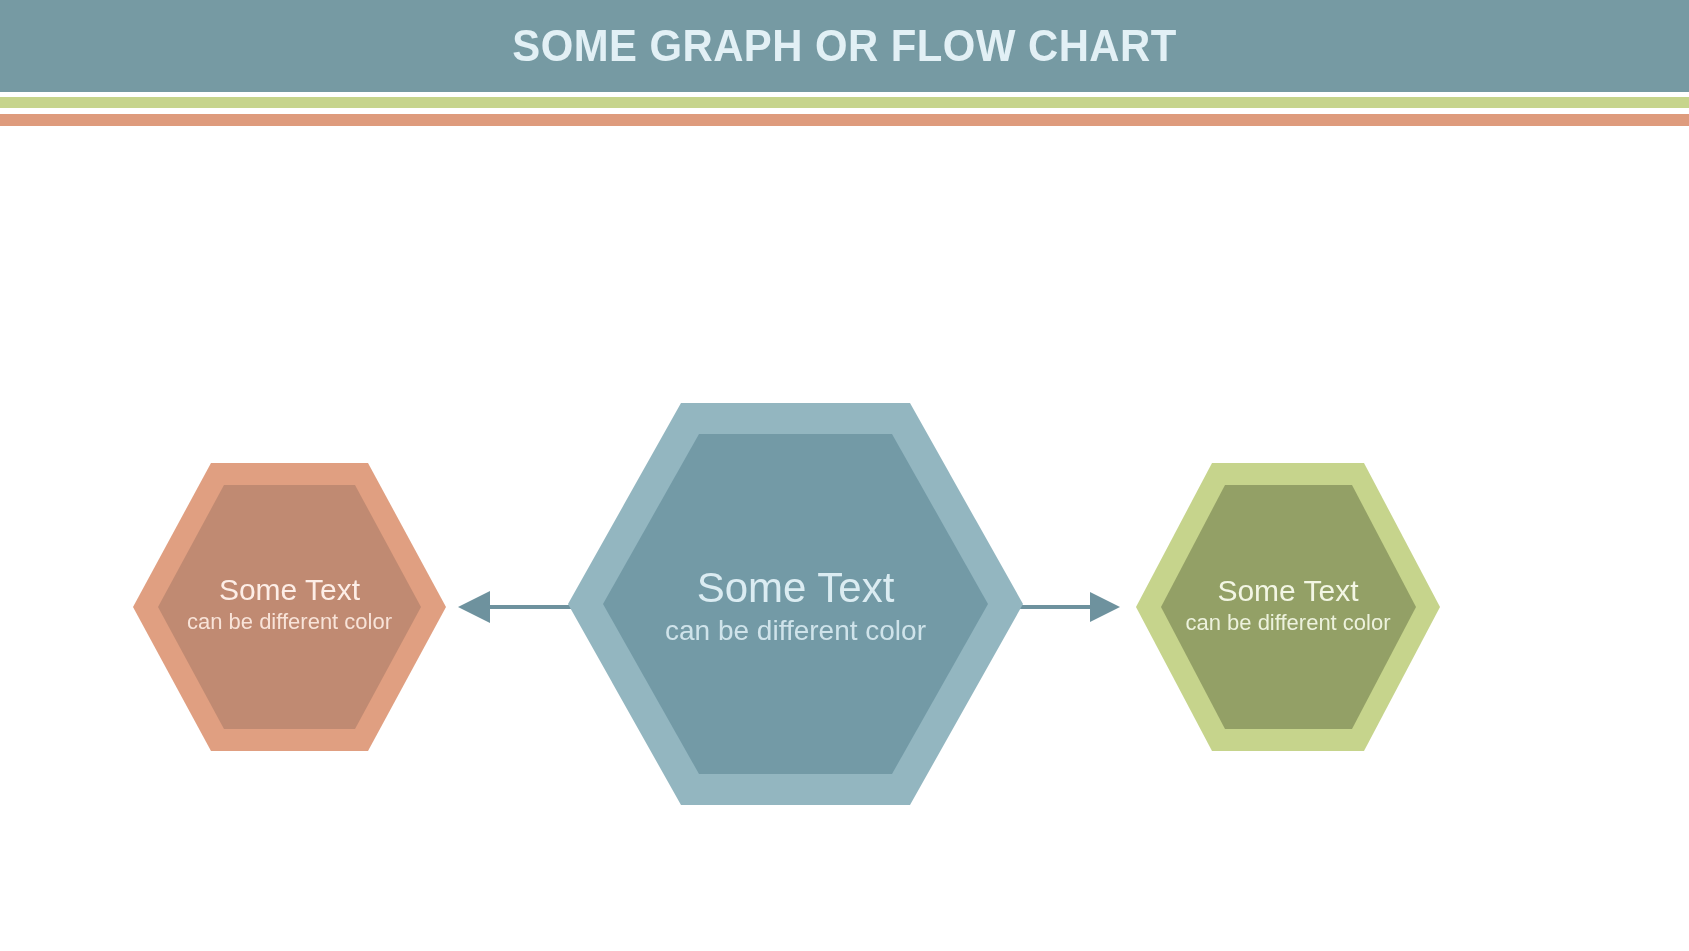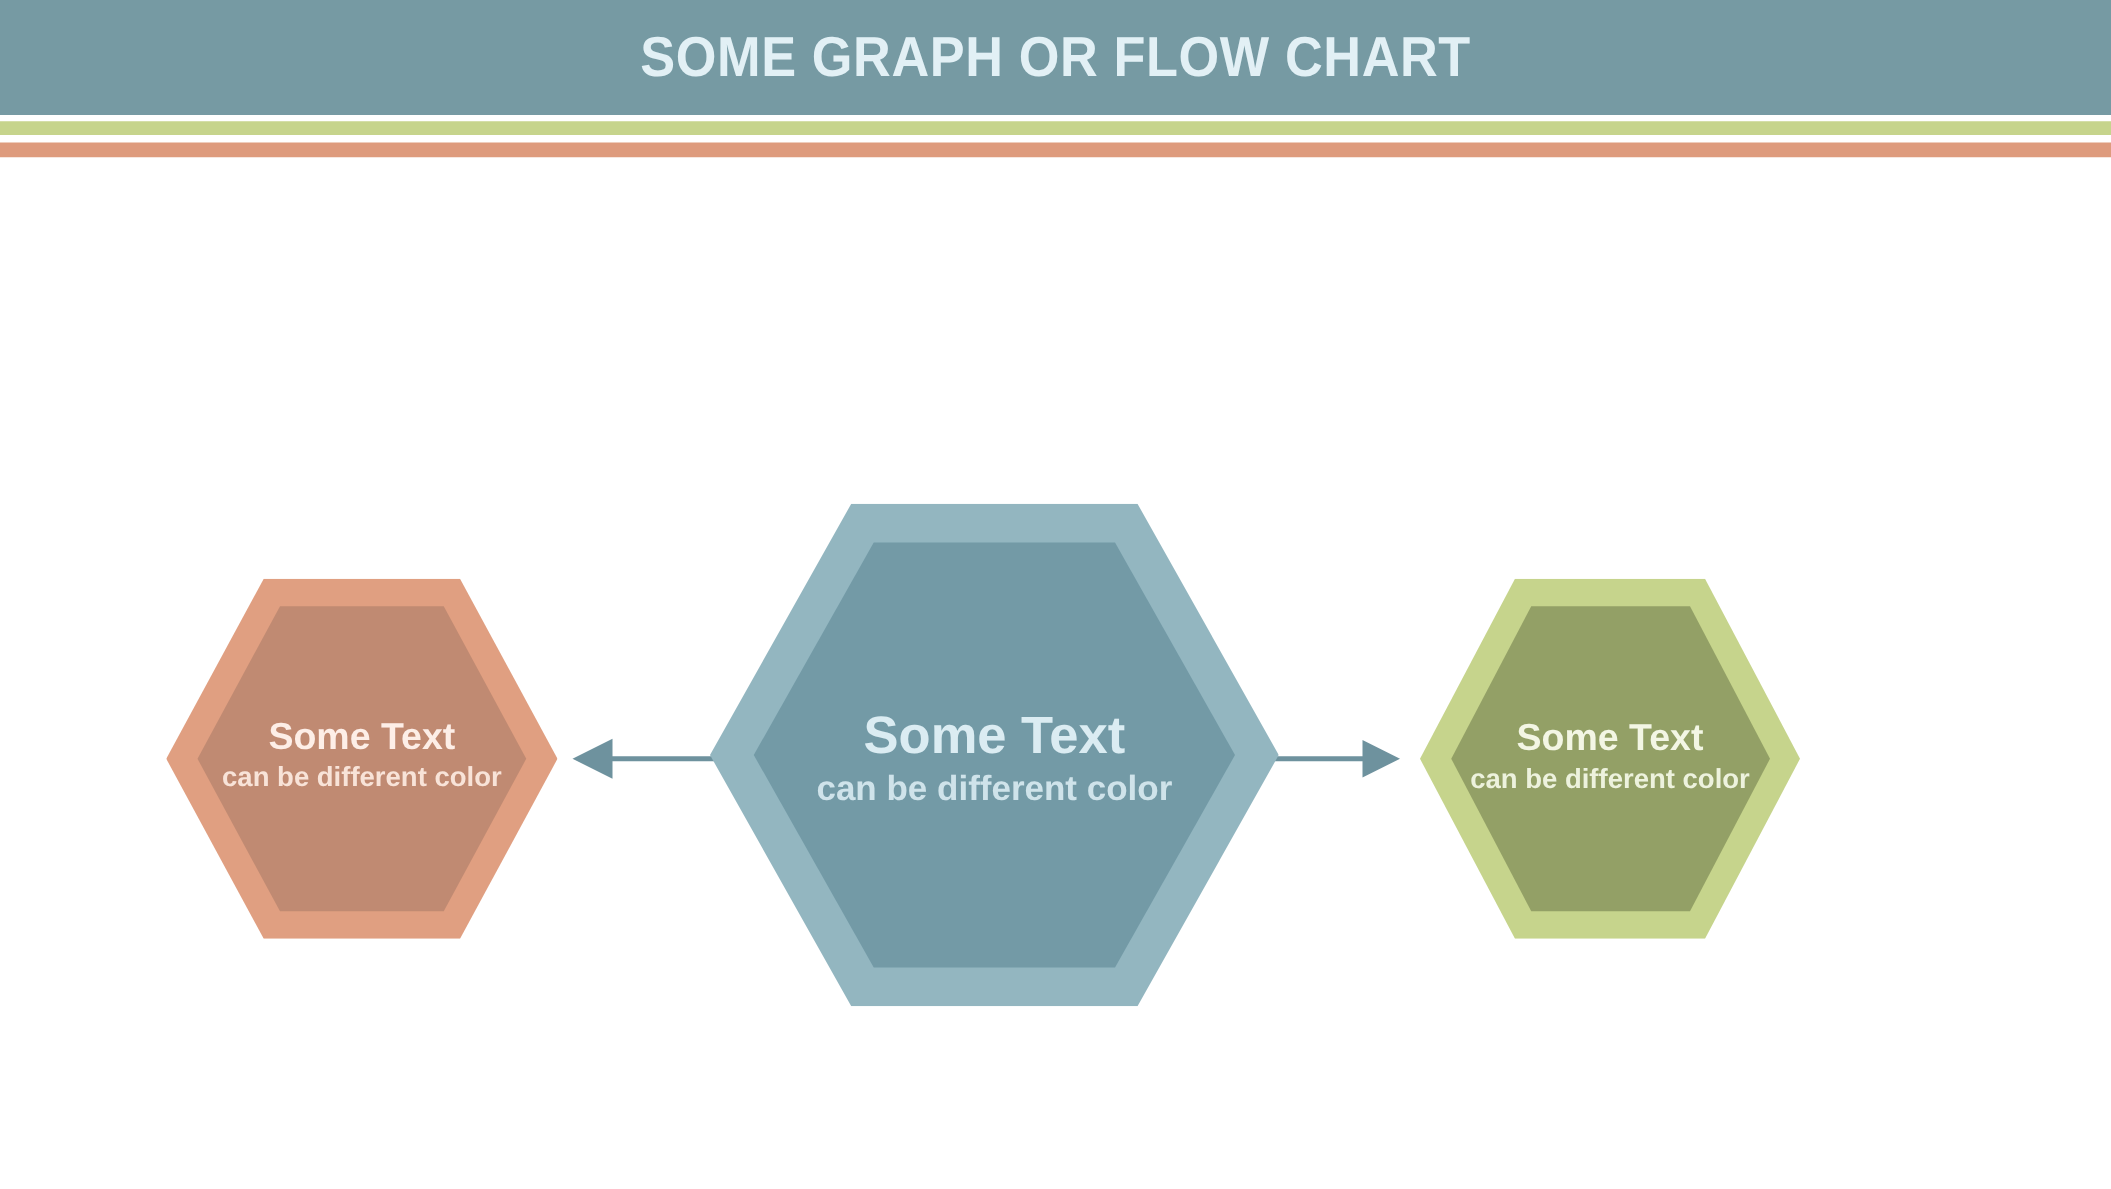--- a/index.html
+++ b/index.html
@@ -101,27 +101,27 @@
 
   .hex-label {
     position: absolute;
     left: 0;
     width: 100%;
     text-align: center;
     pointer-events: none;
   }
   .hex-title {
     font-family: "Liberation Sans", sans-serif;
-    font-weight: bold;
+    font-weight: normal;
     display: block;
     white-space: nowrap;
   }
   .hex-sub {
     font-family: "Liberation Sans", sans-serif;
-    font-weight: bold;
+    font-weight: normal;
     display: block;
     white-space: nowrap;
   }
 
   
   #node-left { left: 133px; top: 337px; width: 313px; height: 288px; }
   #node-left .hex-label { top: 109px; }
   #node-left .hex-title { font-size: 30px; color: #fdeee7; line-height: 36px; }
   #node-left .hex-sub   { font-size: 22px; color: #f8e3d8; line-height: 28px; }
 

